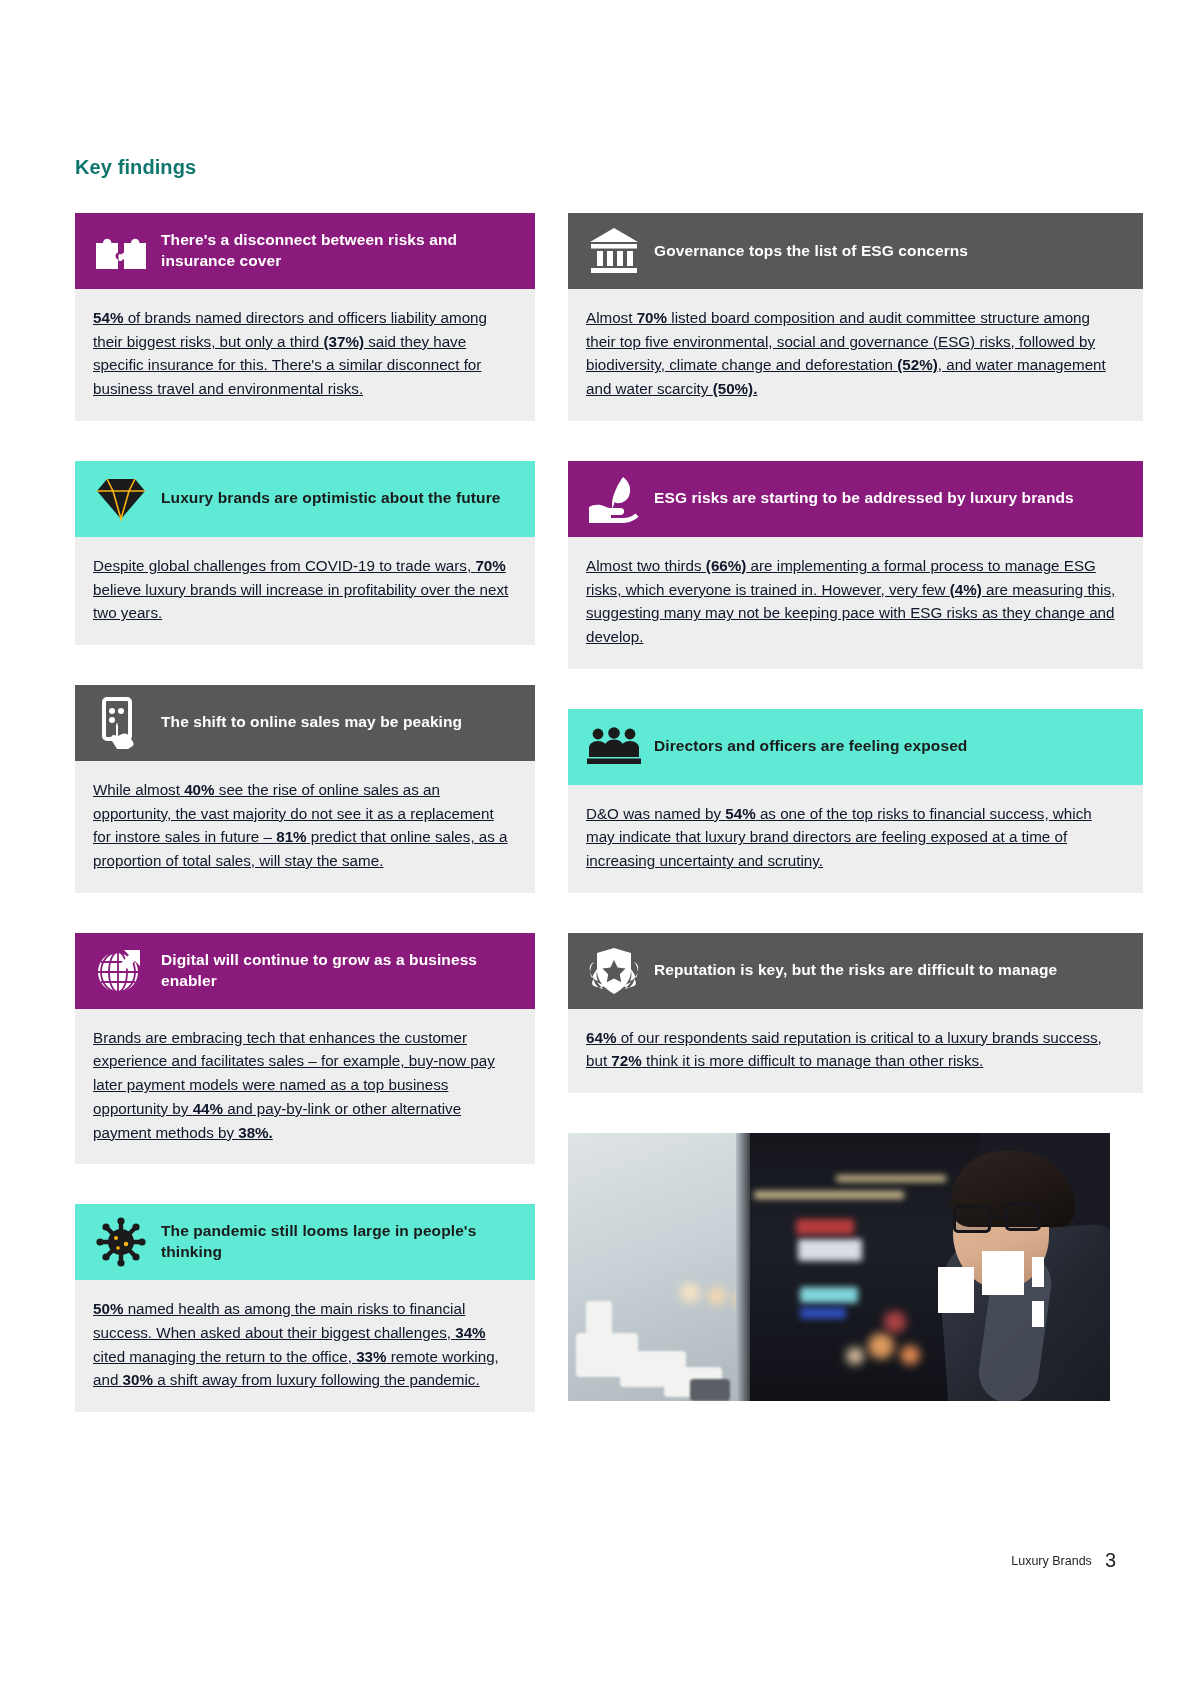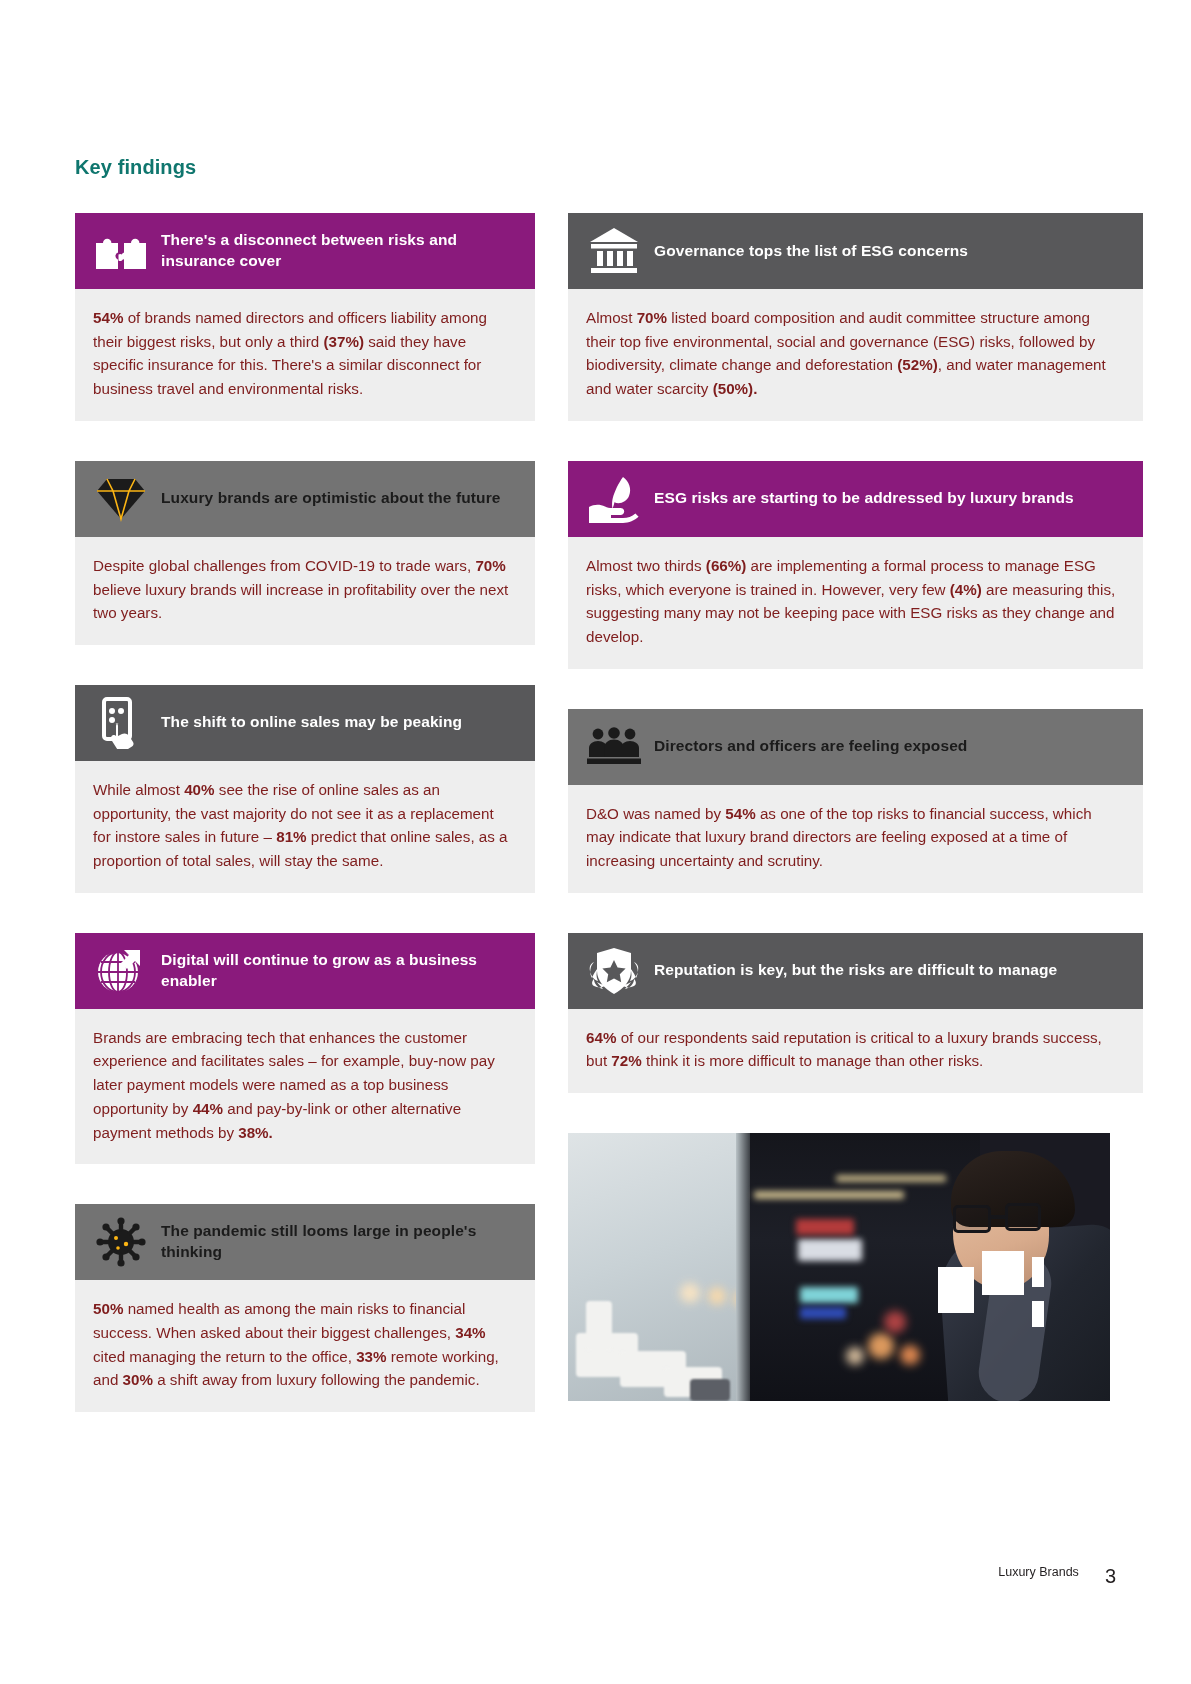--- a/index.html
+++ b/index.html
@@ -44,42 +44,43 @@
   
   .card { margin-bottom:40px; }
   .card-header {
     display:flex;
     align-items:center;
     min-height:76px;
     padding:8px 16px 8px 18px;
   }
   .card-header.purple { background:#8a1a7c; color:#ffffff; }
   .card-header.grey   { background:#58585a; color:#ffffff; }
-  .card-header.yellow { background:#737373; color:#1b1b1b; }
+  .card-header.yellow { background:#5eead4; color:#1b1b1b; }
   .card-icon {
     flex:0 0 auto;
     width:56px; height:52px;
     display:flex;
     align-items:center;
     justify-content:center;
     margin-right:12px;
   }
   .card-icon svg { display:block; }
   .card-title {
     font-size:15.5px;
     font-weight:bold;
     line-height:1.35;
     letter-spacing:0.1px;
   }
   .card-body {
     background:#eeeeee;
     padding:17px 22px 20px 18px;
     font-size:15.2px;
     line-height:1.56;
-    color:#7f1d1d;
+    color:#0f172a;
+    text-decoration:underline;
   }
   .card-body b { font-weight:bold; }
 
   
   .photo {
     position:relative;
     width:542px;
     height:268px;
     overflow:hidden;
     background:#1a1a22;
@@ -170,24 +171,23 @@
     border-radius:5px;
     background:rgba(30,30,36,0.18);
   }
   .photo .redact {
     position:absolute;
     background:#ffffff;
   }
 
   .footer {
     position:absolute;
-    right:75px; bottom:96px;
+    right:75px; bottom:112px;
     display:flex;
-    align-items:flex-start;
-    gap:13px;
+    align-items:center;
   }
   .footer-label {
     font-size:12.5px;
     color:#231f20;
     margin-right:13px;
   }
   .footer-page {
     font-size:20px;
     color:#231f20;
   }

